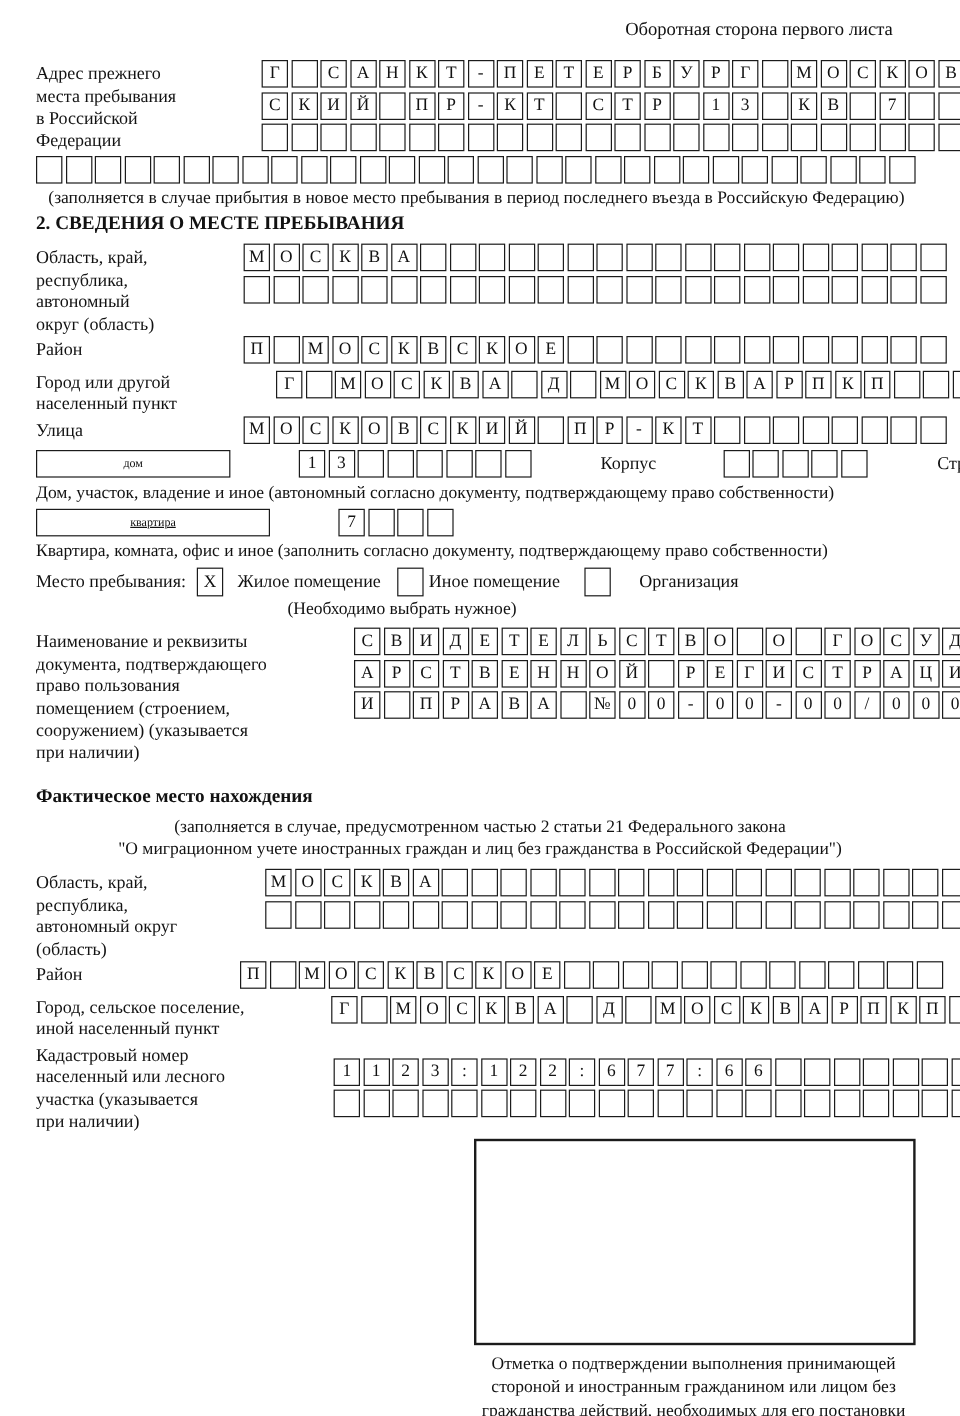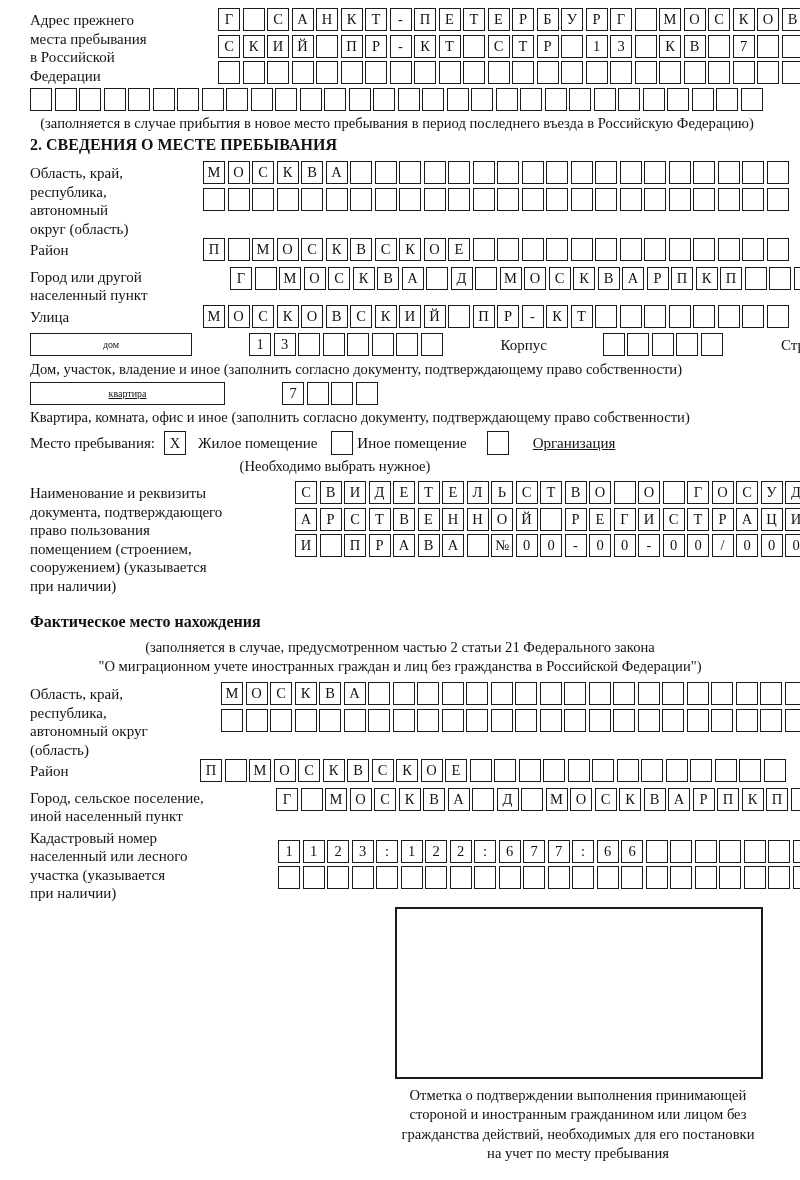--- a/index.html
+++ b/index.html
@@ -22,33 +22,34 @@
   .wide-box{flex-shrink:0;border:1.5px solid #1b1b1b;height:21px;line-height:21px;
             text-align:center;font-size:10px;}
   .house-box{width:160px;margin-right:9px;}
   .apt-box{width:193px;margin-right:9px;text-decoration:underline;}
   .inline-label{font-size:15px;line-height:24px;margin:0 8px 0 10px;}
   .stay{display:flex;align-items:center;margin:5px 0 3px;}
   .stay .txt{font-size:15px;}
   .checkbox{flex-shrink:0;width:20px;height:22px;border:1.5px solid #1b1b1b;
             text-align:center;line-height:22px;font-size:14.5px;}
   .gap9{margin-left:9px;} .gap12{margin-left:12px;} .gap14{margin-left:14px;}
-  .gap18{margin-left:4px;font-family:Liberation Serif, serif;} .gap20{margin-left:20px;} .gap24{margin-left:24px;text-decoration:underline;}
+  .gap18{margin-left:4px;font-family:Liberation Serif, serif;} .gap20{margin-left:20px;} .gap24{margin-left:24px;}
   .choose-note{width:610px;text-align:center;font-size:14.6px;margin-bottom:6px;}
   .al-note{text-align:center;font-size:14.6px;line-height:19px;margin:0 24px 6px 0;}
   .stamp-box{margin:4px 0 0 365px;width:364px;height:168px;border:2px solid #1b1b1b;background:#fff;}
   .stamp-caption{margin:7px 0 0 358px;width:380px;text-align:center;
                  font-size:14.6px;line-height:19.5px;}
   .mt2{margin-top:2px;} .mt4{margin-top:4px;} .mt6{margin-top:18px;}
 </style>
 </head>
 <body>
 
 <div class="page">
 
+  <div class="side-note">Оборотная сторона первого листа</div>
 
   <div class="field">
     <div class="label w140" data-lines="prev_address.label_lines">Адрес прежнего
 места пребывания
 в Российской
 Федерации</div>
     <div class="rows">
       <div class="cells">
           <span class="cell">Г</span>
           <span class="cell"></span>
@@ -338,21 +339,21 @@
         <span class="cell"></span>
       </div>
     <div class="inline-label">Строение</div>
     <div class="cells">
         <span class="cell">1</span>
         <span class="cell"></span>
         <span class="cell"></span>
         <span class="cell"></span>
       </div>
   </div>
-  <div class="note">Дом, участок, владение и иное (заполнить согласно документу, подтверждающему право собственности)</div>
+  <div class="note">Дом, участок, владение и иное (автономный согласно документу, подтверждающему право собственности)</div>
 
   <div class="field mt2">
     <div class="wide-box apt-box">квартира</div>
     <div class="cells">
         <span class="cell">7</span>
         <span class="cell"></span>
         <span class="cell"></span>
         <span class="cell"></span>
       </div>
   </div>

